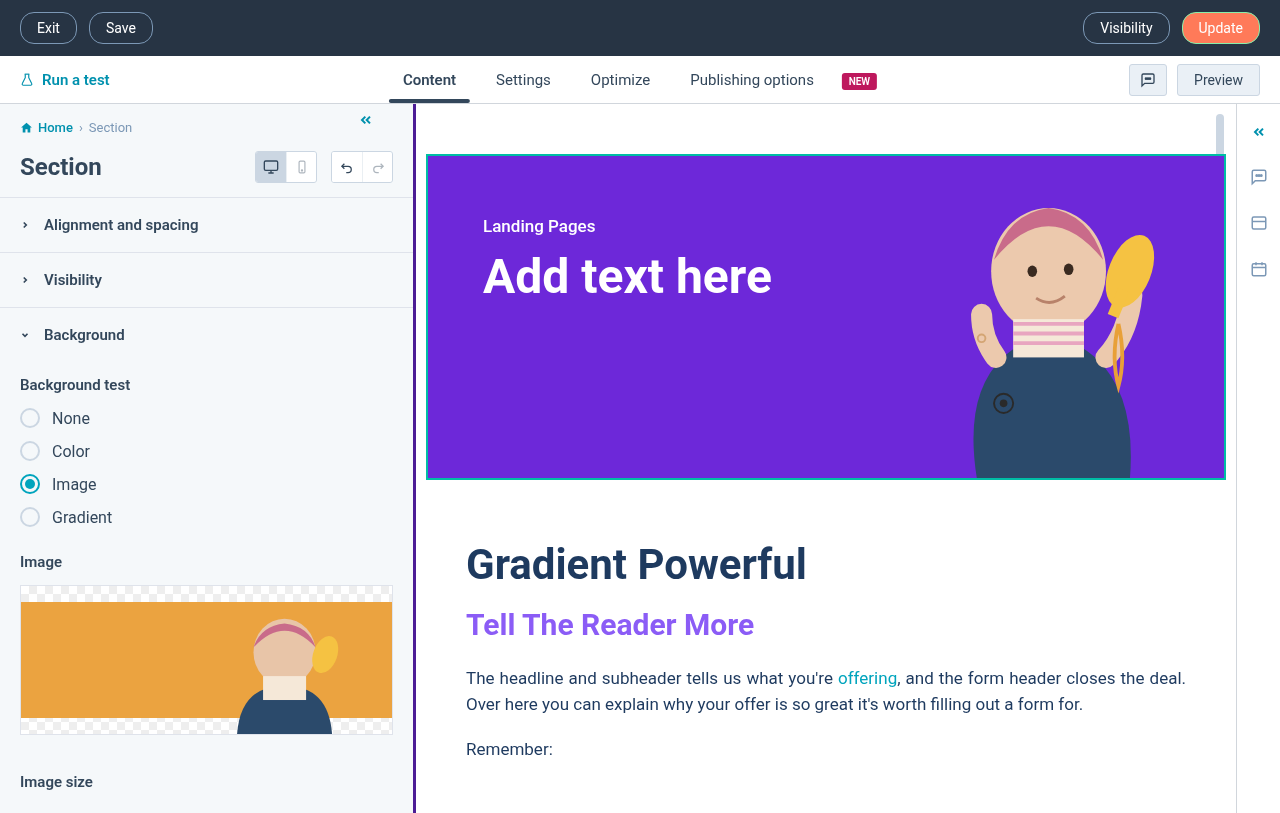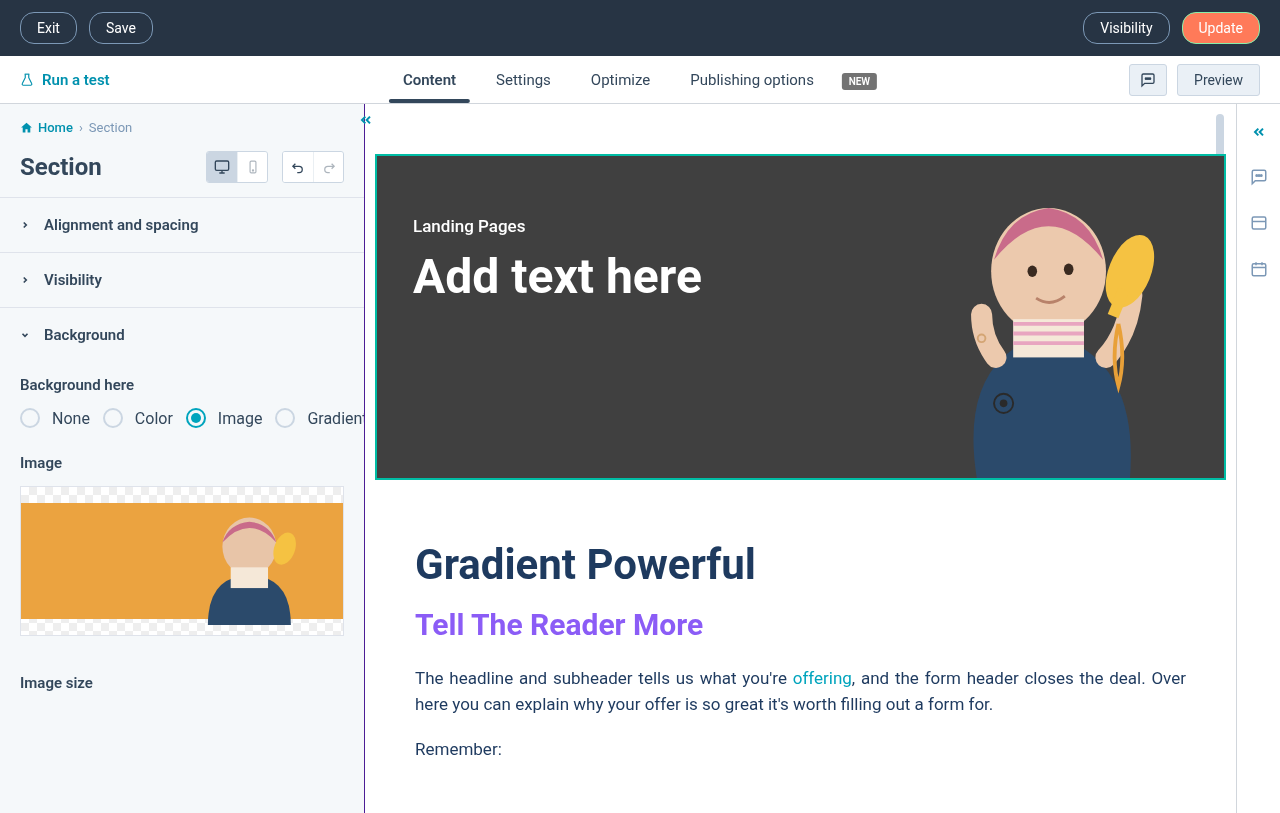--- a/index.html
+++ b/index.html
@@ -8,57 +8,57 @@
 .btn{padding:7px 16px;border-radius:14px;font-size:14px;cursor:pointer;border:1px solid transparent}
 .btn-outline{background:transparent;border:1px solid #7c98b6;color:#fff}
 .btn-primary{background:#ff7a59;color:#fff;border:1px solid #86efac}
 .topbar-left,.topbar-right{display:flex;gap:12px}
 .subbar{height:48px;border-bottom:1px solid #d1d6dc;display:flex;align-items:center;justify-content:space-between;padding:0 20px;background:#fff}
 .run-test{color:#0091ae;font-weight:600;display:flex;align-items:center;gap:8px;font-size:15px}
 .tabs{display:flex;gap:40px;position:absolute;left:50%;transform:translateX(-50%)}
 .tab{color:#33475b;font-size:15px;padding:13px 0;cursor:pointer;position:relative}
 .tab.active{font-weight:600}
 .tab.active::after{content:'';position:absolute;bottom:-1px;left:-14px;right:-14px;height:4px;background:#33475b;border-radius:2px}
-.new-badge{background:#737373;color:#fff;font-size:10px;font-weight:600;padding:3px 7px;border-radius:3px;margin-left:24px}
+.new-badge{background:#be185d;color:#fff;font-size:10px;font-weight:600;padding:3px 7px;border-radius:3px;margin-left:24px}
 .subbar-right{display:flex;gap:10px}
 .icon-btn{width:38px;height:32px;border:1px solid #cbd6e2;border-radius:3px;background:#eaf0f6;display:flex;align-items:center;justify-content:center;cursor:pointer;color:#33475b}
 .preview-btn{padding:6px 16px;border:1px solid #cbd6e2;border-radius:3px;background:#eaf0f6;color:#33475b;font-size:14px;cursor:pointer}
 .main{display:flex;height:calc(100vh - 104px);position:relative}
 .collapse-sidebar{position:absolute;left:358px;top:8px;color:#0091ae;cursor:pointer;z-index:5}
-.sidebar{width:365px;background:#f5f8fa;border-right:1px solid #4c1d95;overflow-y:auto;height:100%}
+.sidebar{width:416px;background:#f5f8fa;border-right:3px solid #4c1d95;overflow-y:auto;height:100%}
 .sidebar-inner{padding:0}
 .breadcrumb{display:flex;align-items:center;gap:6px;padding:16px 20px;font-size:13px}
 .bc-home{color:#0091ae;font-weight:500;display:flex;align-items:center;gap:5px}
 .bc-sep{color:#7c98b6}
 .bc-curr{color:#7c98b6}
 .sec-header{display:flex;align-items:center;justify-content:space-between;padding:0 20px 14px}
 .sec-title{font-size:24px;font-weight:700;color:#33475b}
 .sec-tools{display:flex;gap:14px}
 .toggle-group{display:flex;border:1px solid #cbd6e2;border-radius:3px;overflow:hidden;background:#fff}
 .toggle-btn{width:30px;height:30px;display:flex;align-items:center;justify-content:center;cursor:pointer;color:#33475b;background:#fff}
 .toggle-btn.active{background:#cbd6e2}
 .toggle-btn+.toggle-btn{border-left:1px solid #cbd6e2}
 .toggle-btn:last-child{opacity:.4}
 .accordion{border-top:1px solid #dfe3eb}
 .acc-item{border-bottom:1px solid #dfe3eb;padding:18px 20px;display:flex;align-items:center;gap:14px;cursor:pointer}
 .acc-label{font-size:15px;font-weight:600;color:#33475b}
 .chev{color:#33475b}
 .acc-body{padding:14px 20px}
 .field-label{font-size:15px;font-weight:600;color:#33475b;margin-bottom:14px}
-.radio-list{display:flex;flex-direction:row;gap:13px}
+.radio-list{display:flex;flex-direction:column;gap:13px}
 .radio-item{display:flex;align-items:center;gap:12px;cursor:pointer}
 .radio{width:20px;height:20px;border:2px solid #cbd6e2;border-radius:50%;position:relative;flex-shrink:0}
 .radio.checked{border-color:#00a4bd}
 .radio.checked::after{content:'';position:absolute;width:10px;height:10px;background:#00a4bd;border-radius:50%;top:50%;left:50%;transform:translate(-50%,-50%)}
 .radio-label{font-size:16px;color:#33475b}
 .img-preview{margin-top:10px;width:100%;height:150px;background:repeating-conic-gradient(#eee 0 25%,#fff 0 50%) 0 0/16px 16px;border:1px solid #dfe3eb;position:relative;overflow:hidden}
 .img-inner{position:absolute;top:16px;left:0;right:0;bottom:16px;background:#eba340}
 .canvas{flex:1;overflow-y:auto;background:#fff;padding:50px 0 0 0;position:relative}
 .canvas-scroll{position:absolute;top:10px;right:12px;width:8px;height:40%;background:#cbd6e2;border-radius:4px}
-.hero{margin:0 10px;border:2px solid #00bda5;height:326px;background:#404040;position:relative;padding:60px 36px}
+.hero{margin:0 10px;border:2px solid #00bda5;height:326px;background:#6d28d9;position:relative;padding:60px 55px}
 .hero-eyebrow{color:#fff;font-size:17px;font-weight:500;margin-bottom:12px}
 .hero-title{color:#fff;font-size:48px;font-weight:700}
 .content-block{padding:60px 50px}
 .h2{font-size:42px;font-weight:700;color:#1e3a5f;margin-bottom:18px}
 .h3{font-size:30px;font-weight:700;color:#8b5cf6;margin-bottom:24px}
 .para{font-size:17px;color:#1e3a5f;line-height:1.5;margin-bottom:20px;text-align:justify}
 .link{color:#00a4bd}
 .rightrail{width:44px;border-left:1px solid #d1d6dc;background:#fff;display:flex;flex-direction:column;align-items:center;gap:24px;padding-top:20px}
 .rail-collapse{color:#0091ae;cursor:pointer}
 .rail-icon{color:#7c98b6;cursor:pointer}
@@ -178,21 +178,21 @@
             </svg>
           <span class="acc-label">Visibility</span>
         </div>
         <div class="acc-item" style="border-bottom:none">
           <svg class="chev" width="10" height="10" viewBox="0 0 24 24" fill="none" stroke="currentColor" stroke-width="4">
               <path d="M6 9l6 6 6-6"></path>
             </svg>
           <span class="acc-label">Background</span>
         </div>
         <div class="acc-body">
-          <div class="field-label">Background here</div>
+          <div class="field-label">Background test</div>
           <div class="radio-list">
             <label class="radio-item">
                 <span class="radio"></span>
                 <span class="radio-label">None</span>
               </label>
             <label class="radio-item">
                 <span class="radio"></span>
                 <span class="radio-label">Color</span>
               </label>
             <label class="radio-item">

